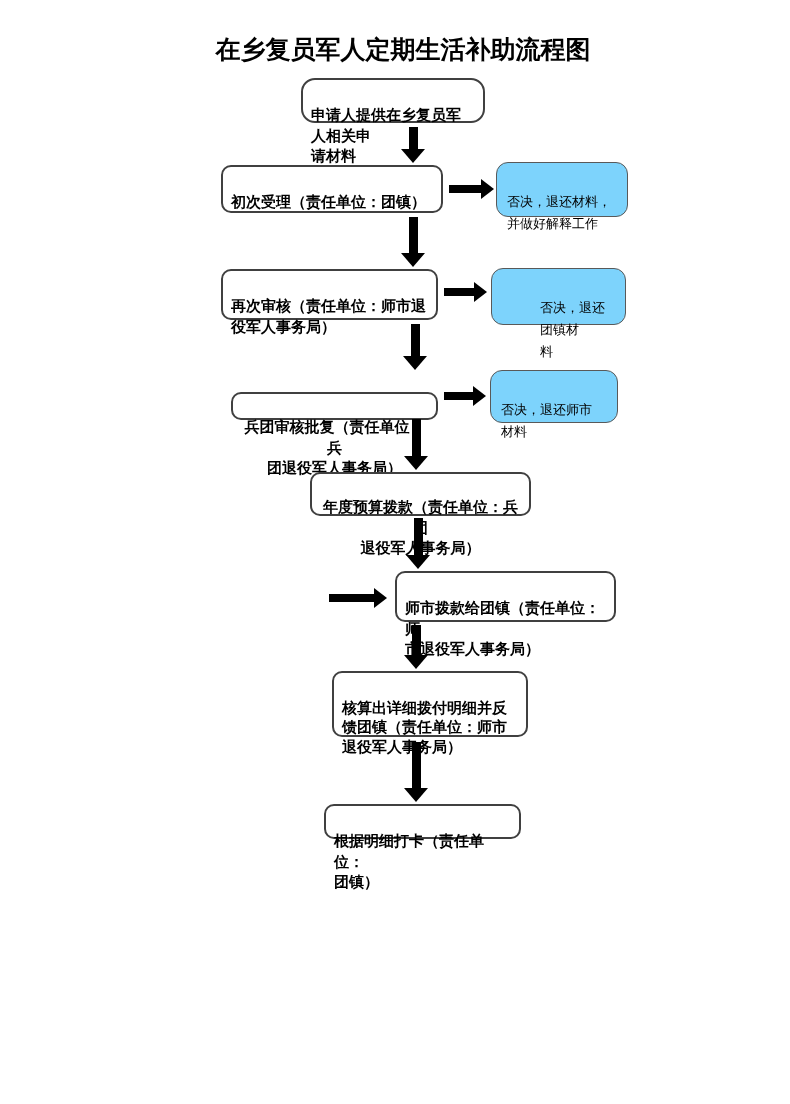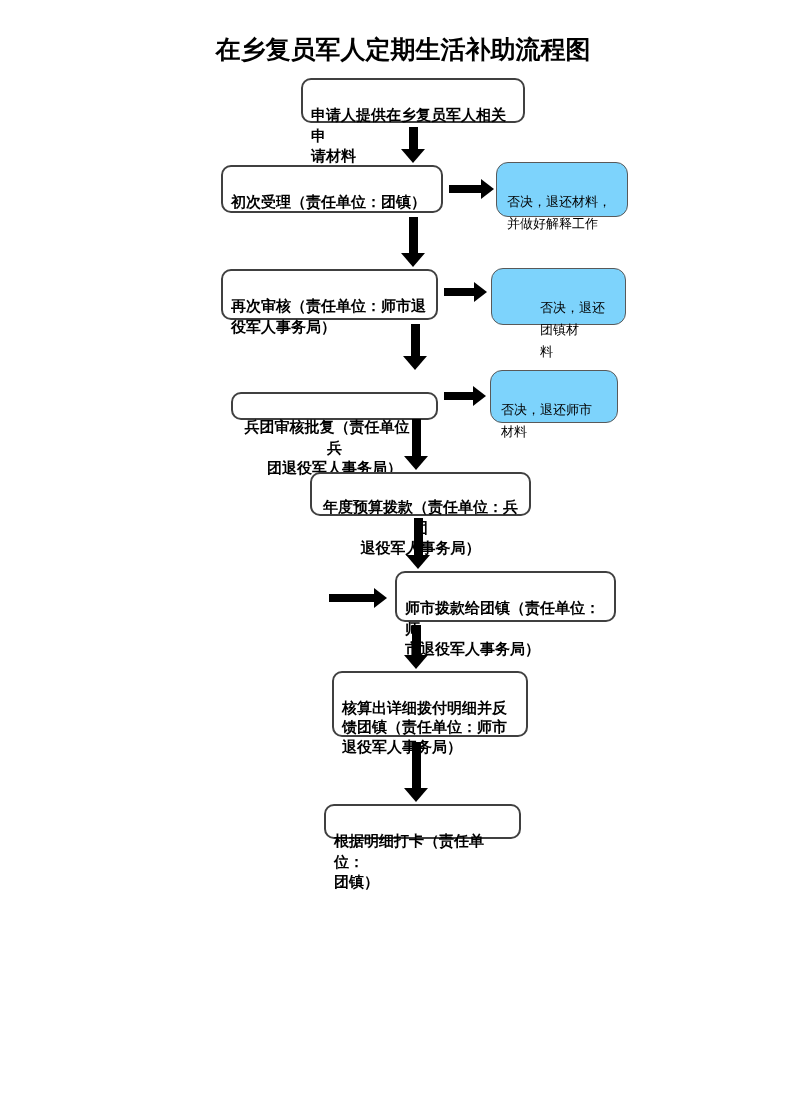--- a/index.html
+++ b/index.html
@@ -69,21 +69,21 @@
     border-left:13px solid #000;
   }
 </style>
 </head>
 <body>
 
 <div id="canvas">
 
   <div class="title">在乡复员军人定期生活补助流程图</div>
 
-  <div class="box" style="left:293px; top:78px;  width:224px; height:45px;">
+  <div class="box" style="left:293px; top:78px;  width:184px; height:45px;border-radius:14px;">
     <span>申请人提供在乡复员军人相关申
 请材料</span>
   </div>
 
   <div class="box" style="left:213px; top:165px; width:222px; height:48px;">
     <span>初次受理（责任单位：团镇）</span>
   </div>
 
   <div class="box" style="left:213px; top:269px; width:217px; height:51px;">
     <span>再次审核（责任单位：师市退

